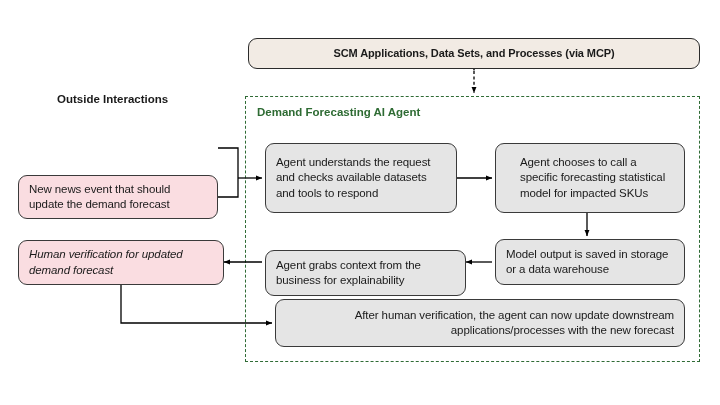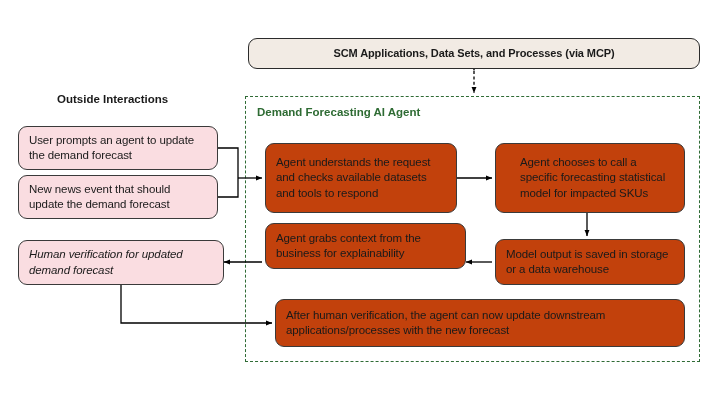--- a/index.html
+++ b/index.html
@@ -39,21 +39,21 @@
     padding: 0 10px;
     font-size: 11.5px;
     line-height: 1.32;
     letter-spacing: -0.1px;
   }
   .node-pink {
     background: #fadde1;
     border-color: #3a3a3a;
   }
   .node-green {
-    background: #c2410c;
+    background: #e5e5e5;
     border-color: #3a3a3a;
   }
   .node-beige {
     background: #f2ebe4;
     border-color: #2b2b2b;
     justify-content: center;
     font-weight: bold;
     font-size: 11px;
   }
   .boundary {
@@ -116,45 +116,42 @@
   </svg>
 
   <div class="node node-beige" style="left:248px; top:38px; width:452px; height:31px;">
     <span>SCM Applications, Data Sets, and Processes (via MCP)</span>
   </div>
 
   <div class="section-title" style="left:57px; top:93px;">Outside Interactions</div>
 
   <div class="agent-title" style="left:257px; top:106px;text-align:center;">Demand Forecasting AI Agent</div>
 
-  <div class="node node-pink" style="left:18px; top:126px; width:200px; height:44px;">
-    <span>User prompts an agent to update the demand forecast</span>
-  </div>
 
   <div class="node node-pink" style="left:18px; top:175px; width:200px; height:44px;">
     <span>New news event that should update the demand forecast</span>
   </div>
 
   <div class="node node-pink" style="left:18px; top:240px; width:206px; height:45px;font-style:italic;">
     <span>Human verification for updated demand forecast</span>
   </div>
 
   <div class="node node-green" style="left:265px; top:143px; width:192px; height:70px;">
     <span>Agent understands the request and checks available datasets and tools to respond</span>
   </div>
 
   <div class="node node-green" style="left:495px; top:143px; width:190px; height:70px;padding-left:24px;">
     <span>Agent chooses to call a specific forecasting statistical model for impacted SKUs</span>
   </div>
 
-  <div class="node node-green" style="left:265px; top:223px; width:201px; height:46px;">
+  <div class="node node-green" style="left:265px; top:250px; width:201px; height:46px;">
     <span>Agent grabs context from the business for explainability</span>
   </div>
 
   <div class="node node-green" style="left:495px; top:239px; width:190px; height:46px;">
     <span>Model output is saved in storage or a data warehouse</span>
   </div>
 
-  <div class="node node-green" style="left:275px; top:299px; width:410px; height:48px;">
+  <div class="node node-green" style="left:275px; top:299px; width:410px; height:48px;text-align:right;">
     <span>After human verification, the agent can now update downstream applications/processes with the new forecast</span>
   </div>
 
 </div>
 
 </body></html>

